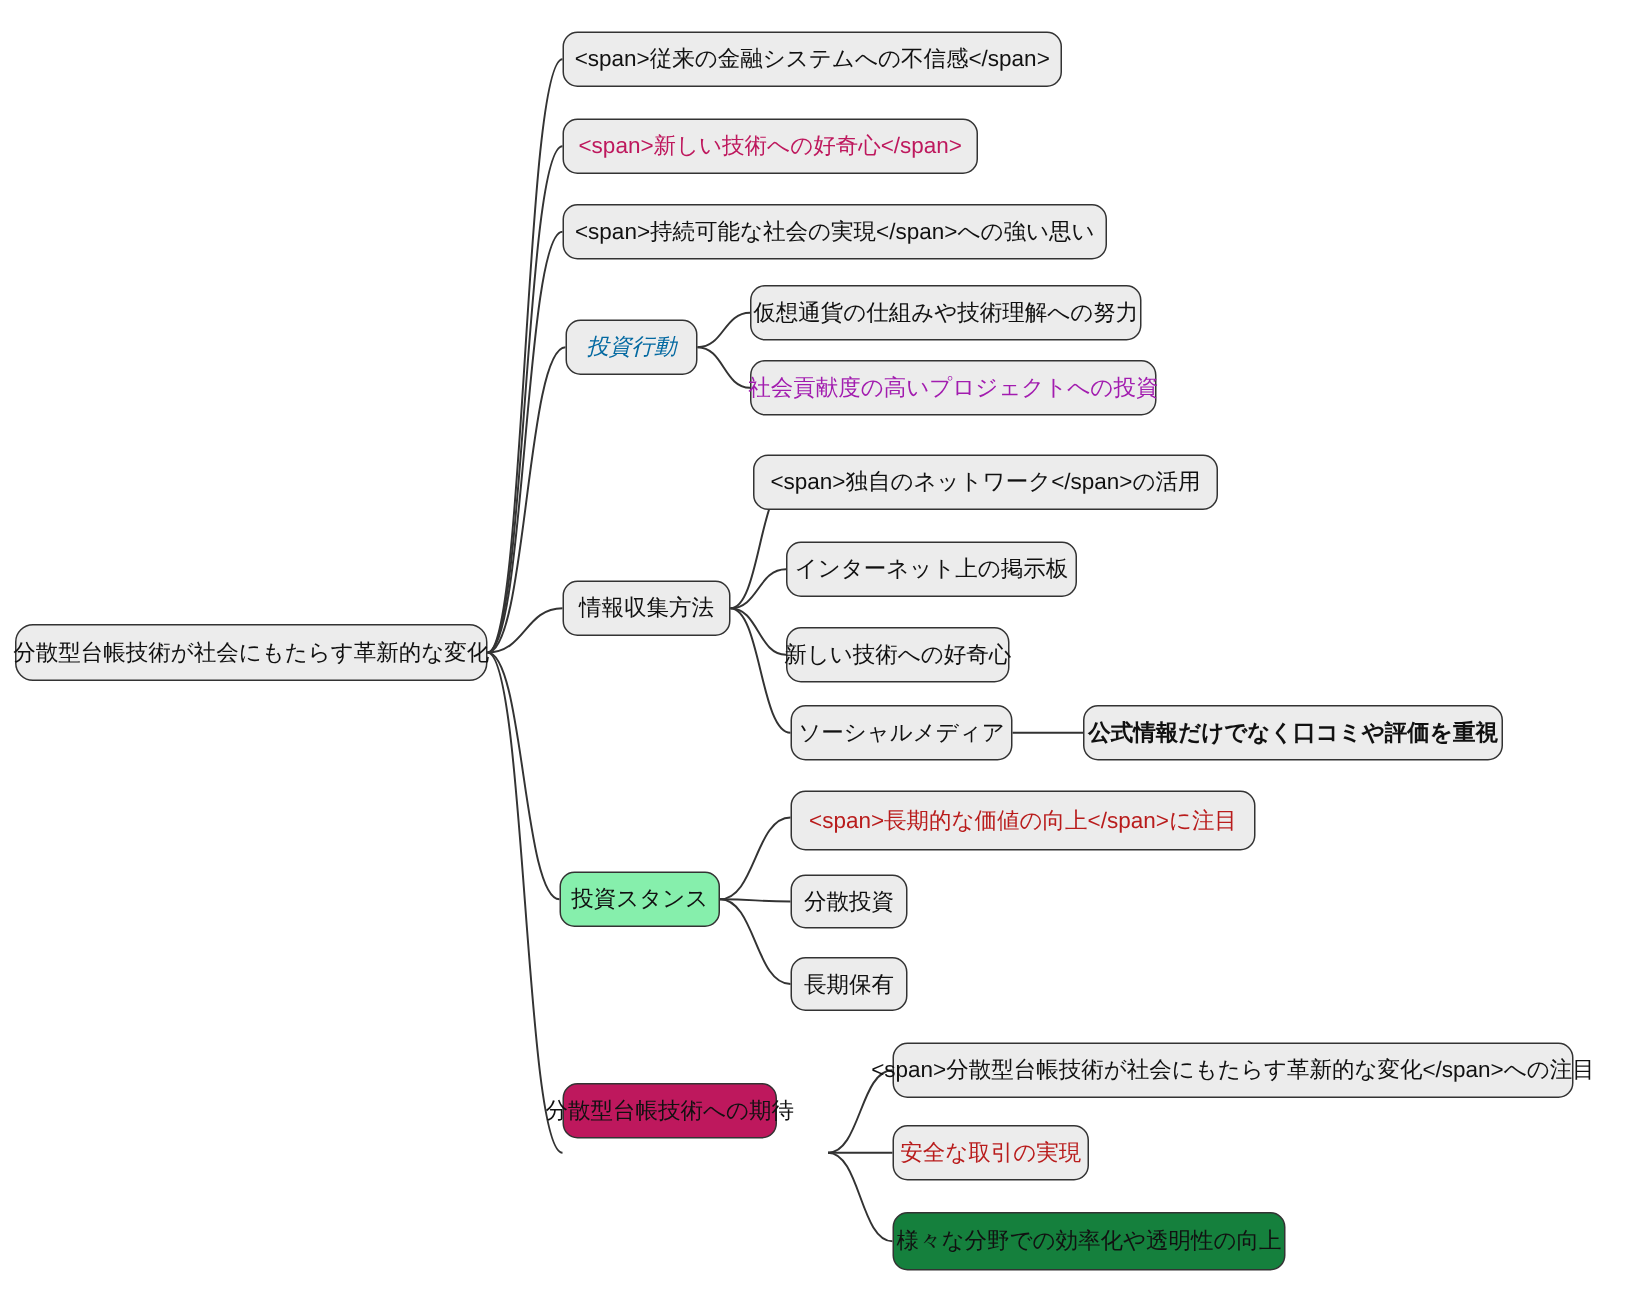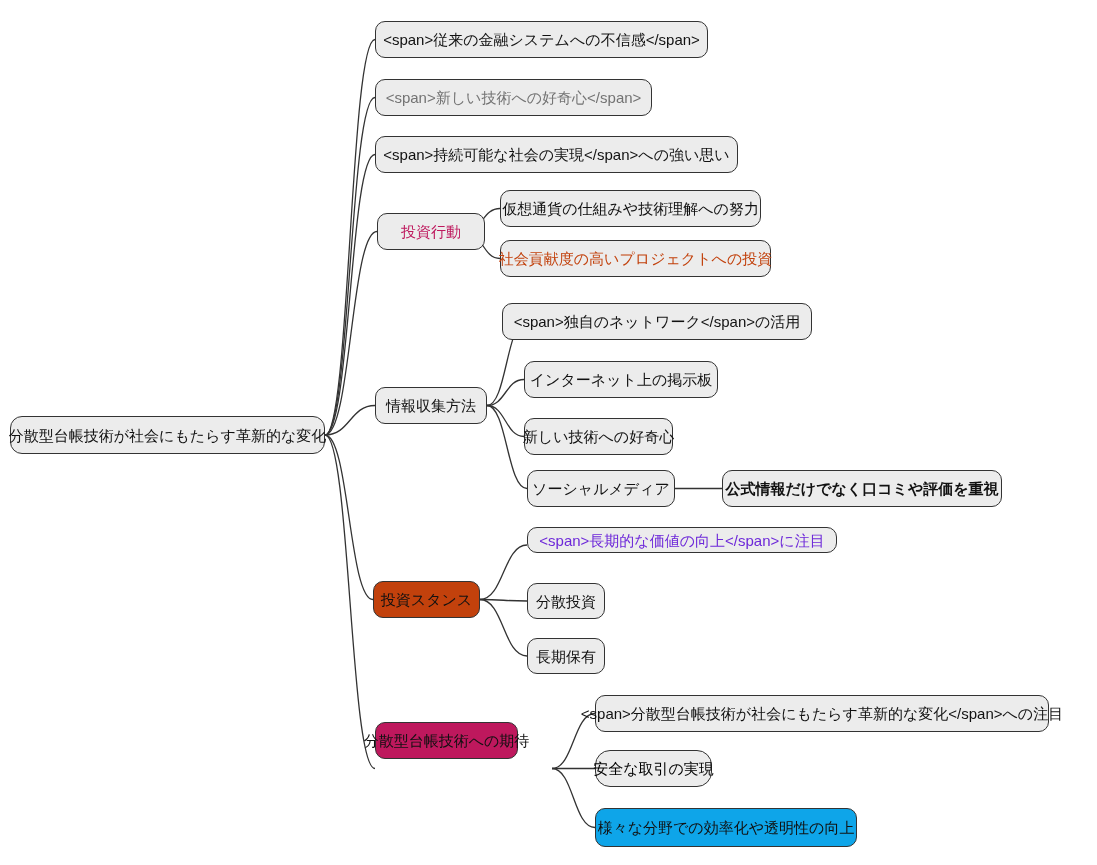--- a/index.html
+++ b/index.html
@@ -67,33 +67,33 @@
       <path d="M 480 599.5 C 503.5 599.5, 503.5 545, 527 545" stroke="#333333"></path>
       <path d="M 480 599.5 C 503.5 599.5, 503.5 601, 527 601" stroke="#333333"></path>
       <path d="M 480 599.5 C 503.5 599.5, 503.5 656, 527 656" stroke="#333333"></path>
       <path d="M 552 768.5 C 573.5 768.5, 573.5 713.5, 595 713.5" stroke="#333333"></path>
       <path d="M 552 768.5 C 573.5 768.5, 573.5 768.5, 595 768.5" stroke="#333333"></path>
       <path d="M 552 768.5 C 573.5 768.5, 573.5 827.5, 595 827.5" stroke="#333333"></path>
     </svg>
   <div>
       <div class="node root" style="left: 10px; top: 416px; width: 315px; height: 38px; background: rgb(236, 236, 236); border-color: rgb(51, 51, 51); color: rgb(17, 17, 17);">分散型台帳技術が社会にもたらす革新的な変化</div>
       <div class="node" style="left: 375px; top: 21px; width: 333px; height: 37px; background: rgb(236, 236, 236); border-color: rgb(51, 51, 51); color: rgb(17, 17, 17);">&lt;span&gt;従来の金融システムへの不信感&lt;/span&gt;</div>
-      <div class="node" style="left: 375px; top: 79px; width: 277px; height: 37px; background: rgb(236, 236, 236); border-color: rgb(51, 51, 51); color: #737373;">&lt;span&gt;新しい技術への好奇心&lt;/span&gt;</div>
+      <div class="node" style="left: 375px; top: 79px; width: 277px; height: 37px; background: rgb(236, 236, 236); border-color: rgb(51, 51, 51); color: #be185d;">&lt;span&gt;新しい技術への好奇心&lt;/span&gt;</div>
       <div class="node" style="left: 375px; top: 136px; width: 363px; height: 37px; background: rgb(236, 236, 236); border-color: rgb(51, 51, 51); color: rgb(17, 17, 17);">&lt;span&gt;持続可能な社会の実現&lt;/span&gt;への強い思い</div>
-      <div class="node" style="left: 377px; top: 213px; width: 108px; height: 37px; background: rgb(236, 236, 236); border-color: rgb(51, 51, 51); color: #be185d;">投資行動</div>
+      <div class="node" style="left: 377px; top: 213px; width: 88px; height: 37px; background: rgb(236, 236, 236); border-color: rgb(51, 51, 51); color: #0369a1; font-style: italic;">投資行動</div>
       <div class="node" style="left: 375px; top: 387px; width: 112px; height: 37px; background: rgb(236, 236, 236); border-color: rgb(51, 51, 51); color: rgb(17, 17, 17);">情報収集方法</div>
-      <div class="node" style="left: 373px; top: 581px; width: 107px; height: 37px; background: #c2410c; border-color: rgb(51, 51, 51); color: rgb(17, 17, 17);">投資スタンス</div>
+      <div class="node" style="left: 373px; top: 581px; width: 107px; height: 37px; background: #86efac; border-color: rgb(51, 51, 51); color: rgb(17, 17, 17);">投資スタンス</div>
       <div class="node" style="left: 375px; top: 722px; width: 143px; height: 37px; background: #be185d; border-color: rgb(51, 51, 51); color: rgb(17, 17, 17);">分散型台帳技術への期待</div>
       <div class="node" style="left: 500px; top: 190px; width: 261px; height: 37px; background: rgb(236, 236, 236); border-color: rgb(51, 51, 51); color: rgb(17, 17, 17);">仮想通貨の仕組みや技術理解への努力</div>
-      <div class="node" style="left: 500px; top: 240px; width: 271px; height: 37px; background: rgb(236, 236, 236); border-color: rgb(51, 51, 51); color: #c2410c;">社会貢献度の高いプロジェクトへの投資</div>
+      <div class="node" style="left: 500px; top: 240px; width: 271px; height: 37px; background: rgb(236, 236, 236); border-color: rgb(51, 51, 51); color: #a21caf;">社会貢献度の高いプロジェクトへの投資</div>
       <div class="node" style="left: 502px; top: 303px; width: 310px; height: 37px; background: rgb(236, 236, 236); border-color: rgb(51, 51, 51); color: rgb(17, 17, 17);">&lt;span&gt;独自のネットワーク&lt;/span&gt;の活用</div>
       <div class="node" style="left: 524px; top: 361px; width: 194px; height: 37px; background: rgb(236, 236, 236); border-color: rgb(51, 51, 51); color: rgb(17, 17, 17);">インターネット上の掲示板</div>
       <div class="node" style="left: 524px; top: 418px; width: 149px; height: 37px; background: rgb(236, 236, 236); border-color: rgb(51, 51, 51); color: rgb(17, 17, 17);">新しい技術への好奇心</div>
       <div class="node" style="left: 527px; top: 470px; width: 148px; height: 37px; background: rgb(236, 236, 236); border-color: rgb(51, 51, 51); color: rgb(17, 17, 17); text-align: center;">ソーシャルメディア</div>
       <div class="node" style="left: 722px; top: 470px; width: 280px; height: 37px; background: rgb(236, 236, 236); border-color: rgb(51, 51, 51); color: rgb(17, 17, 17); font-weight: bold;">公式情報だけでなく口コミや評価を重視</div>
-      <div class="node" style="left: 527px; top: 527px; width: 310px; height: 26px; background: rgb(236, 236, 236); border-color: rgb(51, 51, 51); color: #6d28d9;">&lt;span&gt;長期的な価値の向上&lt;/span&gt;に注目</div>
+      <div class="node" style="left: 527px; top: 527px; width: 310px; height: 40px; background: rgb(236, 236, 236); border-color: rgb(51, 51, 51); color: #b91c1c;">&lt;span&gt;長期的な価値の向上&lt;/span&gt;に注目</div>
       <div class="node" style="left: 527px; top: 583px; width: 78px; height: 36px; background: rgb(236, 236, 236); border-color: rgb(51, 51, 51); color: rgb(17, 17, 17);">分散投資</div>
       <div class="node" style="left: 527px; top: 638px; width: 78px; height: 36px; background: rgb(236, 236, 236); border-color: rgb(51, 51, 51); color: rgb(17, 17, 17);">長期保有</div>
       <div class="node" style="left: 595px; top: 695px; width: 454px; height: 37px; background: rgb(236, 236, 236); border-color: rgb(51, 51, 51); color: rgb(17, 17, 17);">&lt;span&gt;分散型台帳技術が社会にもたらす革新的な変化&lt;/span&gt;への注目</div>
-      <div class="node" style="left: 595px; top: 750px; width: 117px; height: 37px; background: rgb(236, 236, 236); border-color: rgb(51, 51, 51); color: #000000; border-radius: 15px;">安全な取引の実現</div>
-      <div class="node" style="left: 595px; top: 808px; width: 262px; height: 39px; background: #0ea5e9; border-color: rgb(51, 51, 51); color: rgb(17, 17, 17);">様々な分野での効率化や透明性の向上</div>
+      <div class="node" style="left: 595px; top: 750px; width: 131px; height: 37px; background: rgb(236, 236, 236); border-color: rgb(51, 51, 51); color: #b91c1c;">安全な取引の実現</div>
+      <div class="node" style="left: 595px; top: 808px; width: 262px; height: 39px; background: #15803d; border-color: rgb(51, 51, 51); color: rgb(17, 17, 17);">様々な分野での効率化や透明性の向上</div>
     </div>
 </div>
 
 </body></html>

